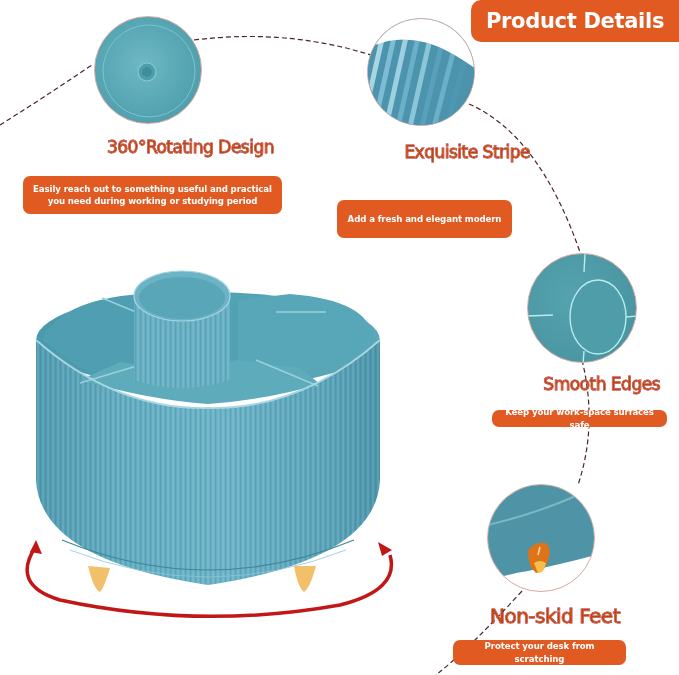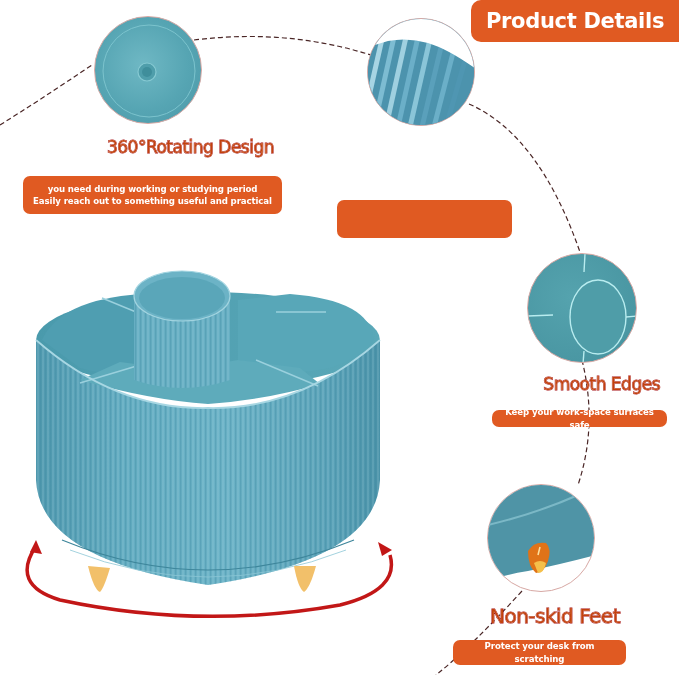--- a/index.html
+++ b/index.html
@@ -95,35 +95,37 @@
     <path d="M0 40 Q50 28 90 10" fill="none" stroke="#7bb8c6" stroke-width="2"></path>
     <path d="M40 66 Q46 56 58 58 Q64 64 60 76 Q56 88 48 88 Q40 82 40 66 Z" fill="#e07318"></path>
     <path d="M46 78 Q52 74 58 78 Q56 88 50 88 Z" fill="#f5c04a"></path>
     <path d="M50 70 L52 62" stroke="#fde0a0" stroke-width="1.5"></path>
   </svg>
 </div>
 
 <div class="feat-title" style="left:24px; top:138px; width:250px; font-size:17px;">360°Rotating Design</div>
 
 <div class="feat-title" style="left:330px; top:143px; width:200px; font-size:17px;">
+  <div>Exquisite Stripe</div>
 </div>
 
 <div class="feat-title" style="left:490px; top:375px; width:170px; font-size:17px;">Smooth Edges</div>
 
 <div class="feat-title" style="left:440px; top:605px; width:180px; font-size:20px;">Non-skid Feet</div>
 
 <div class="feat-box" style="left:23px; top:176px; width:259px; height:38px;">
   <div>
+    <div>Easily reach out to something useful and practical</div>
     <div>you need during working or studying period</div>
-    <div>Easily reach out to something useful and practical</div>
   </div>
 </div>
 
 <div class="feat-box" style="left:337px; top:200px; width:175px; height:38px;">
   <div>
+    <div>Add a fresh and elegant modern</div>
   </div>
 </div>
 
 <div class="feat-box" style="left:492px; top:410px; width:175px; height:17px;">
   <div>Keep your work-space surfaces safe</div>
 </div>
 
 <div class="feat-box" style="left:453px; top:640px; width:173px; height:25px;justify-content:flex-end;">
   <div>Protect your desk from scratching</div>
 </div>

